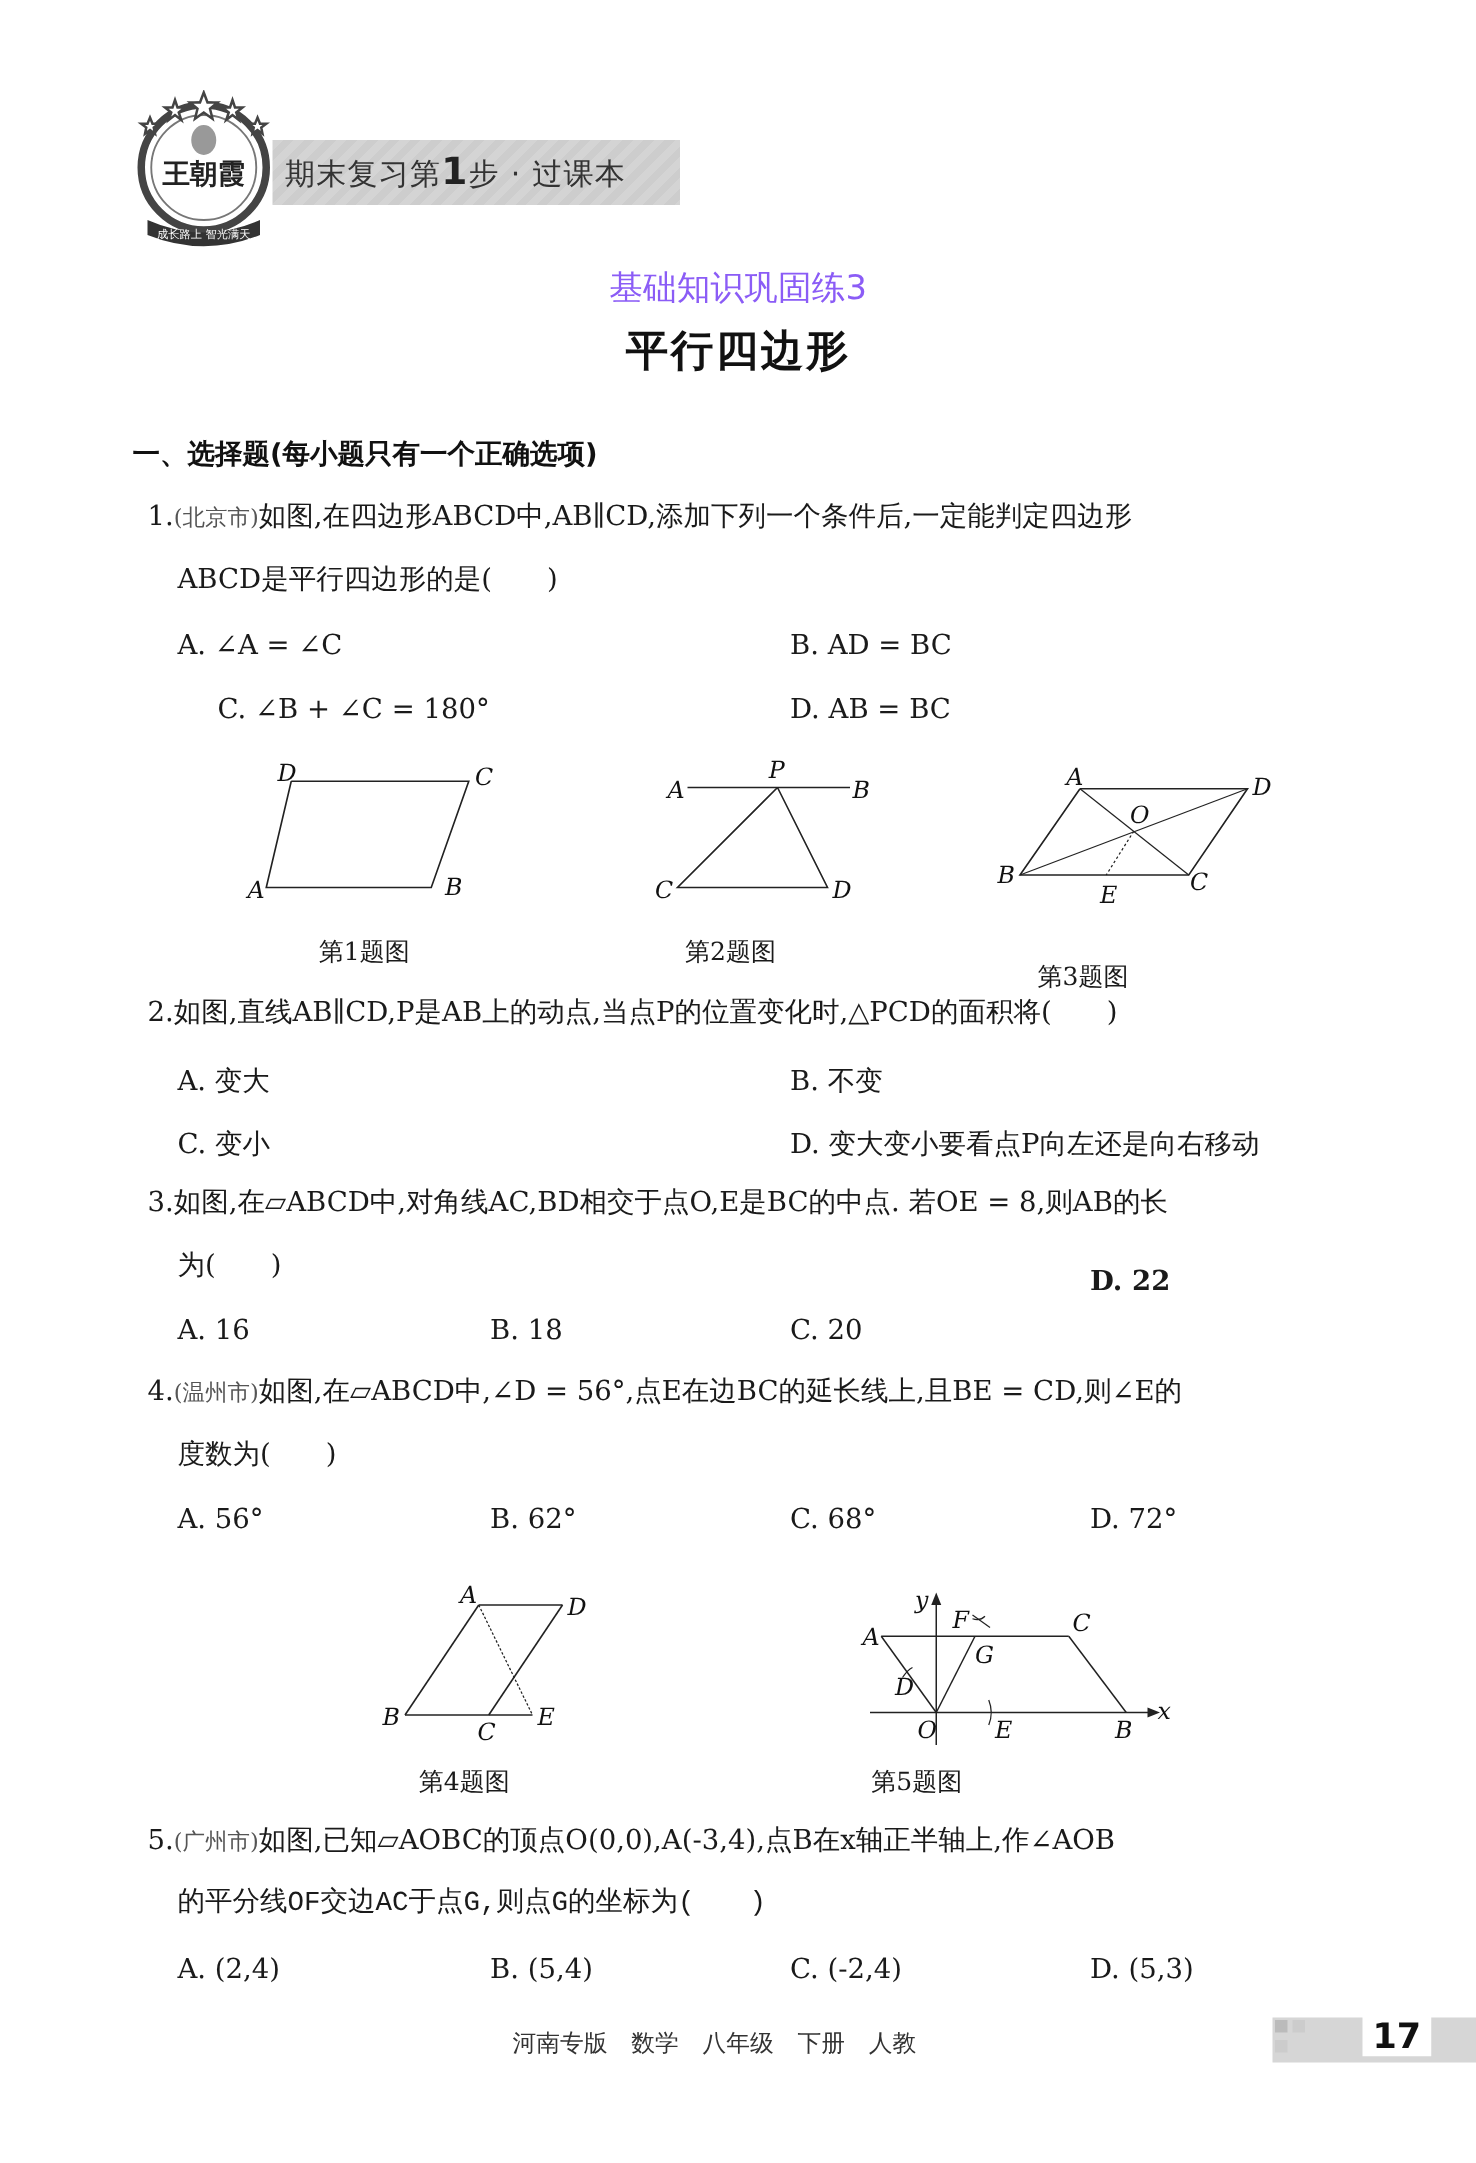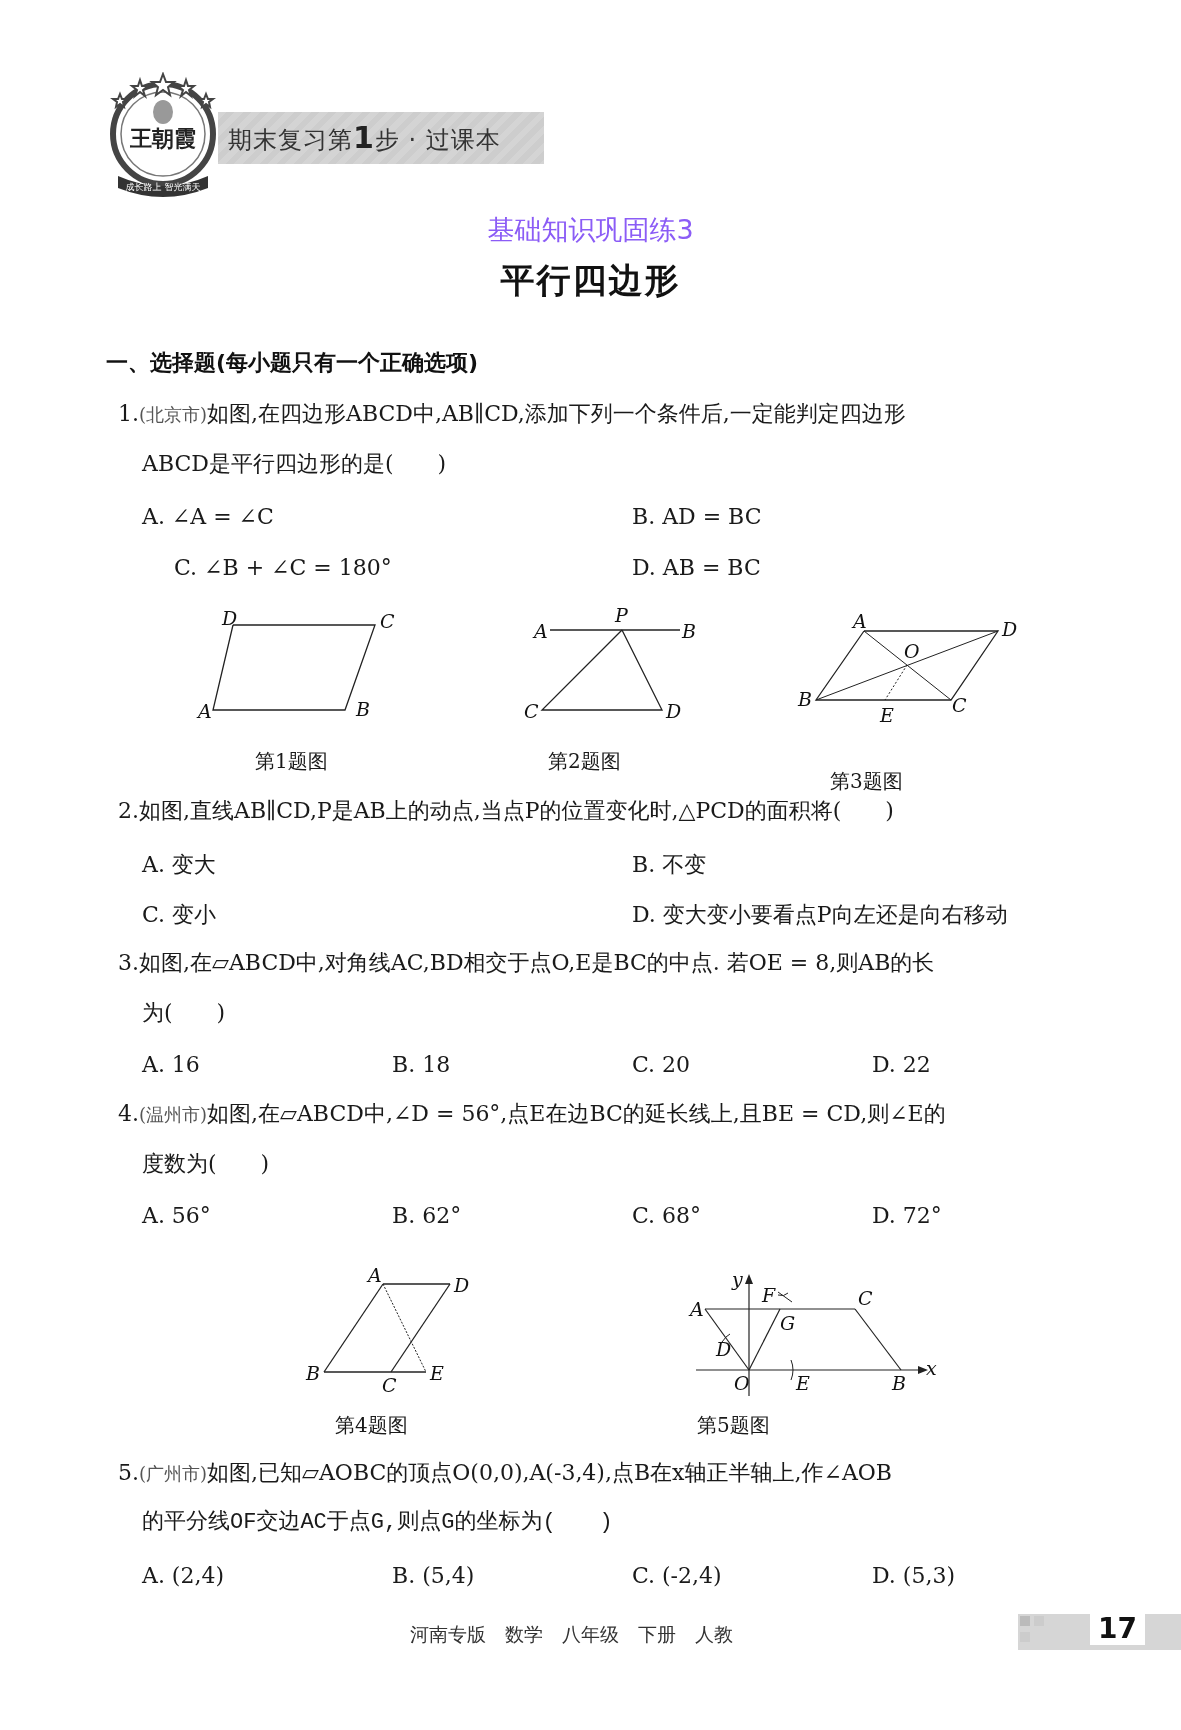--- a/index.html
+++ b/index.html
@@ -105,21 +105,21 @@
 <div class="abs opt" style="left:142px;top:900px;">C. 变小</div>
 <div class="abs opt" style="left:632px;top:900px;">D. 变大变小要看点P向左还是向右移动</div>
 
 <div class="abs q" style="left:118px;top:952px;">
   <span>3.</span><span>如图,在▱ABCD中,对角线AC,BD相交于点O,E是BC的中点. 若OE = 8,则AB的长</span>
 </div>
 <div class="abs q" style="left:142px;top:1002px;">为(　　)</div>
 <div class="abs opt" style="left:142px;top:1052px;">A. 16</div>
 <div class="abs opt" style="left:392px;top:1052px;">B. 18</div>
 <div class="abs opt" style="left:632px;top:1052px;">C. 20</div>
-<div class="abs opt" style="left:872px;top:1052px;">D. 22</div>
+<div class="abs opt" style="left:872px;top:1012px;font-weight:bold;">D. 22</div>
 
 <div class="abs q" style="left:118px;top:1103px;">
   <span>4.</span><span class="city">(温州市)</span><span>如图,在▱ABCD中,∠D = 56°,点E在边BC的延长线上,且BE = CD,则∠E的</span>
 </div>
 <div class="abs q" style="left:142px;top:1153px;">度数为(　　)</div>
 <div class="abs opt" style="left:142px;top:1203px;">A. 56°</div>
 <div class="abs opt" style="left:392px;top:1203px;">B. 62°</div>
 <div class="abs opt" style="left:632px;top:1203px;">C. 68°</div>
 <div class="abs opt" style="left:872px;top:1203px;">D. 72°</div>
 

